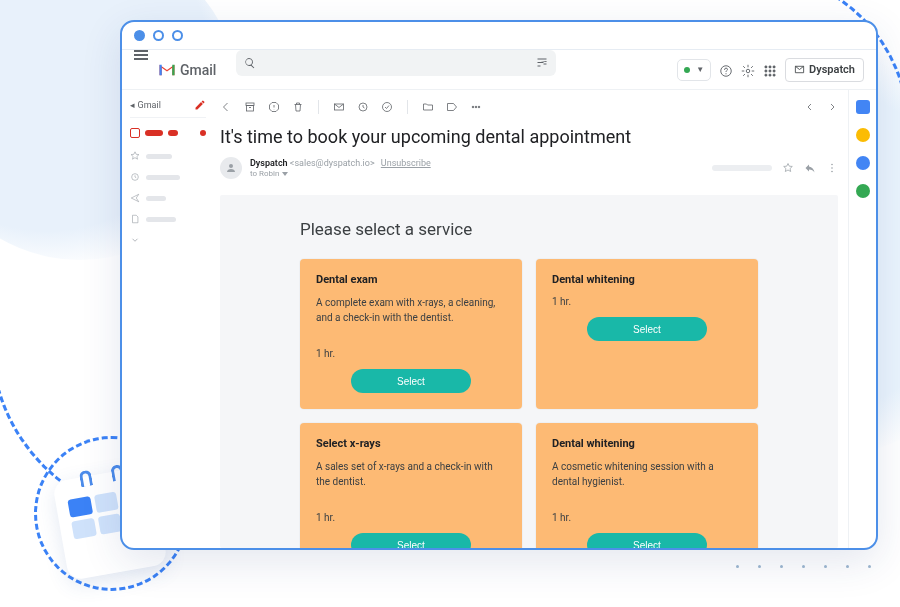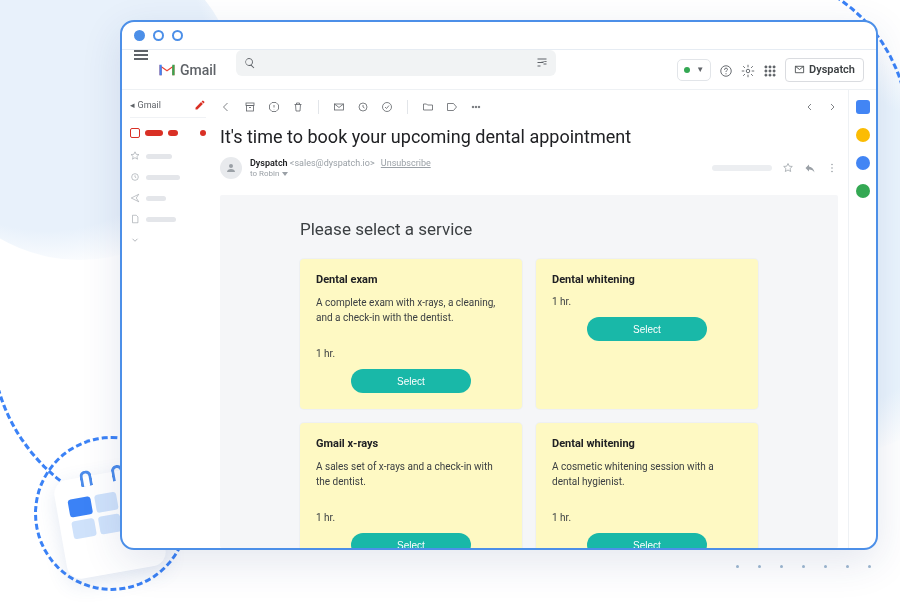--- a/index.html
+++ b/index.html
@@ -101,21 +101,21 @@
   .sender-main .l1 .email{color:#9aa0a6;}
   .sender-main .l1 .unsub{color:#9aa0a6;text-decoration:underline;margin-left:4px;cursor:pointer;}
   .sender-main .l2{font-size:8px;color:#9aa0a6;}
   .sender-right{margin-left:auto;display:flex;align-items:center;gap:10px;}
   .sender-right .ph{width:60px;height:6px;background:#eceef1;border-radius:3px;}
   .sender-right svg{width:12px;height:12px;fill:#9aa0a6;cursor:pointer;}
 
   .email-body { flex:1; overflow:auto; background:#f5f6f8; border-radius:2px; padding: 18px 80px 0;}
   .service-hdr{font-size:17px;color:#3c4043;font-weight:400;margin:6px 0 20px;}
   .cards{display:grid;grid-template-columns:1fr 1fr;gap:14px;}
-  .card{background:#fef9c3;border-radius:4px;padding:14px 16px 16px;box-shadow:0 0 0 1px #eef0f3;}
+  .card{background:#fdba74;border-radius:4px;padding:14px 16px 16px;box-shadow:0 0 0 1px #eef0f3;}
   .card h4{font-size:11px;font-weight:700;color:#202124;margin-bottom:10px;}
   .card p{font-size:10px;color:#3c4043;line-height:1.45;margin-bottom:14px;min-height:38px;}
   .card .dur{font-size:10px;color:#3c4043;margin-bottom:10px;}
   .select-btn{display:block;margin:0 auto;width:120px;height:24px;border:none;border-radius:14px;background:#19b8a8;color:#fff;font-size:10px;font-weight:500;cursor:pointer;}
 
   
   .caret-down{width:0;height:0;border-left:3px solid transparent;border-right:3px solid transparent;border-top:4px solid #9aa0a6;display:inline-block;margin-left:3px;}
 </style>
 </head>
 <body>
@@ -383,21 +383,21 @@
               <p>A complete exam with x-rays, a cleaning, and a check-in with the dentist.</p>
               <div class="dur">1 hr.</div>
               <button class="select-btn">Select</button>
             </div>
             <div class="card">
               <h4>Dental whitening</h4>
               <div class="dur">1 hr.</div>
               <button class="select-btn">Select</button>
             </div>
             <div class="card">
-              <h4>Gmail x-rays</h4>
+              <h4>Select x-rays</h4>
               <p>A sales set of x-rays and a check-in with the dentist.</p>
               <div class="dur">1 hr.</div>
               <button class="select-btn">Select</button>
             </div>
             <div class="card">
               <h4>Dental whitening</h4>
               <p>A cosmetic whitening session with a dental hygienist.</p>
               <div class="dur">1 hr.</div>
               <button class="select-btn">Select</button>
             </div>

